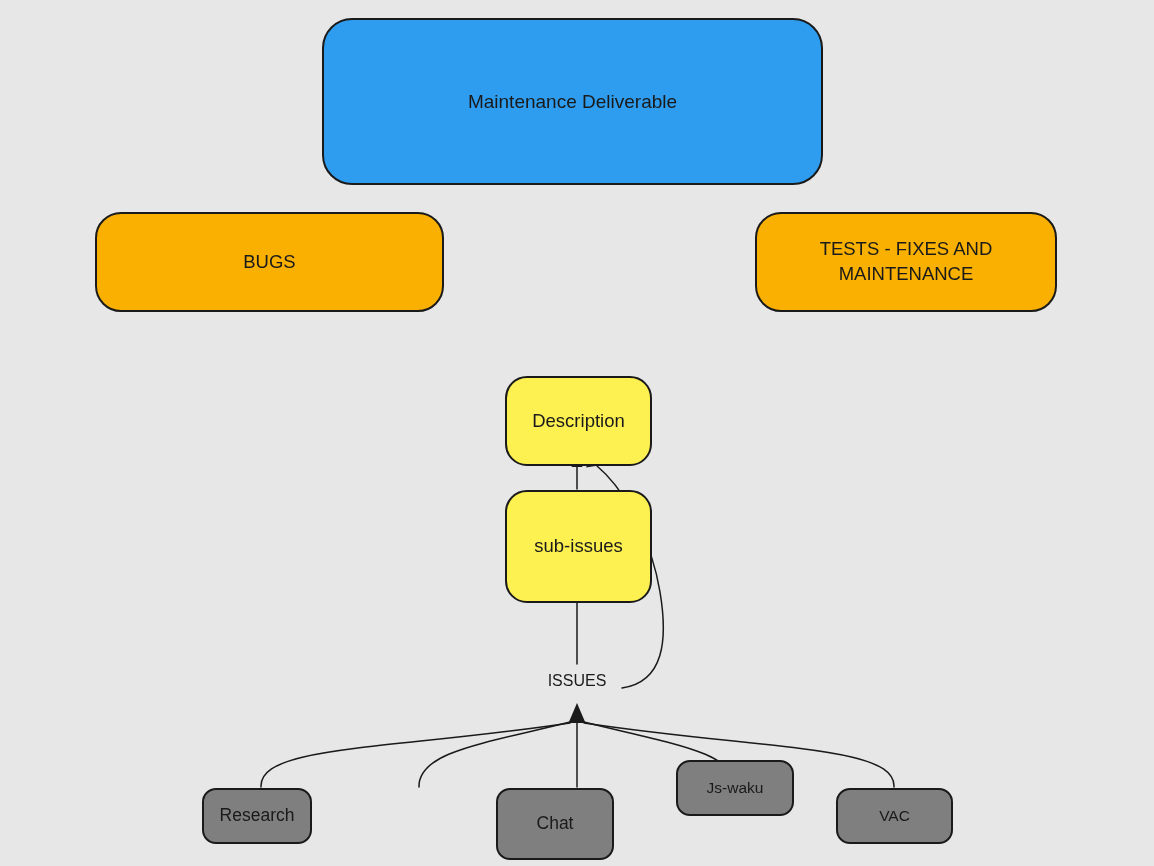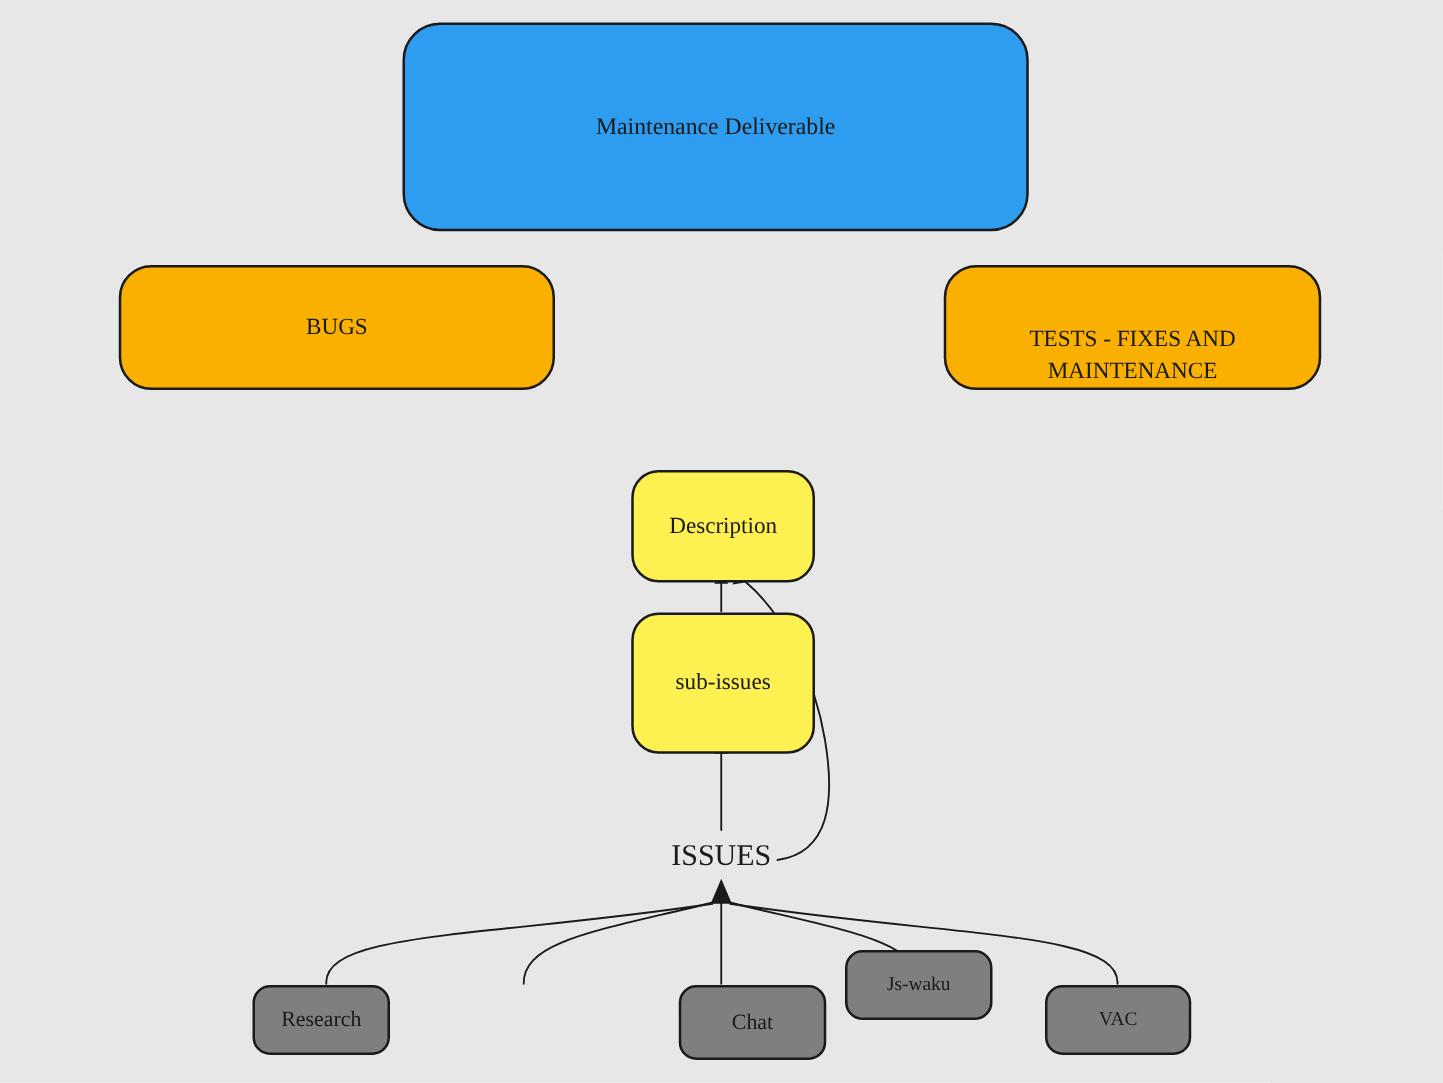--- a/index.html
+++ b/index.html
@@ -2,21 +2,21 @@
 <html><head>
 <meta charset="utf-8">
 <style>
   html, body { margin: 0; padding: 0; }
   .canvas {
     position: relative;
     width: 1154px;
     height: 866px;
     background: #e7e7e7;
     overflow: hidden;
-    font-family: Liberation Serif, serif;
+    font-family: Liberation Sans, sans-serif;
     color: #1a1a1a;
   }
   .node {
     position: absolute;
     box-sizing: border-box;
     border: 2px solid #1a1a1a;
     display: flex;
     align-items: center;
     justify-content: center;
     text-align: center;
@@ -24,28 +24,28 @@
     line-height: 1.35;
   }
   .n-maintenance { left: 322px; top: 18px;  width: 501px; height: 167px; border-radius: 30px; font-size: 19px; }
   .n-bugs       { left: 95px;  top: 212px; width: 349px; height: 100px; border-radius: 26px; font-size: 18.5px; }
   .n-releases   { left: 425px; top: 212px; width: 305px; height: 100px; border-radius: 26px; font-size: 18.5px; }
   .n-tests      { left: 755px; top: 212px; width: 302px; height: 100px; border-radius: 26px; font-size: 18.5px; padding: 0 30px; }
   .n-description{ left: 505px; top: 360px; width: 147px; height: 90px;  border-radius: 22px; font-size: 18.5px; margin-top: 16px; }
   .n-subissues  { left: 505px; top: 490px; width: 147px; height: 113px;  border-radius: 22px; font-size: 18.5px; }
   .n-research   { left: 202px; top: 788px; width: 110px; height: 56px;  border-radius: 14px; font-size: 17.5px; }
   .n-nwaku      { left: 360px; top: 788px; width: 118px; height: 56px;  border-radius: 14px; font-size: 17.5px; }
-  .n-chat       { left: 543px; top: 788px; width: 118px; height: 60px;  border-radius: 14px; font-size: 17.5px; }
+  .n-chat       { left: 496px; top: 788px; width: 118px; height: 72px;  border-radius: 14px; font-size: 17.5px; }
   .n-jswaku     { left: 676px; top: 760px; width: 118px; height: 56px;  border-radius: 14px; font-size: 15.5px; }
   .n-vac        { left: 836px; top: 788px; width: 117px; height: 56px;  border-radius: 14px; font-size: 15.5px; }
   .issues-label {
     position: absolute;
     left: 517px; top: 672px; width: 120px;
     text-align: center;
-    font-size: 24px;
+    font-size: 16px;
     color: #1a1a1a;
   }
   .connectors {
     position: absolute;
     left: 0; top: 0;
     width: 1154px; height: 866px;
     pointer-events: none;
   }
   .connectors path, .connectors line {
     fill: none;
@@ -104,21 +104,21 @@
 
   <div class="node n-maintenance" style="background-color: rgb(46, 157, 240);">
     <span>Maintenance Deliverable</span>
   </div>
 
   <div class="node n-bugs" style="background-color: rgb(249, 176, 0);">
     <span>BUGS</span>
   </div>
 
 
-  <div class="node n-tests" style="background-color: rgb(249, 176, 0); align-items: flex-end;">
+  <div class="node n-tests" style="background-color: rgb(249, 176, 0);">
     <span>TESTS - FIXES AND MAINTENANCE</span>
   </div>
 
   <div class="node n-description" style="background-color: rgb(253, 240, 81);">
     <span>Description</span>
   </div>
 
   <div class="node n-subissues" style="background-color: rgb(253, 240, 81);">
     <span>sub-issues</span>
   </div>

